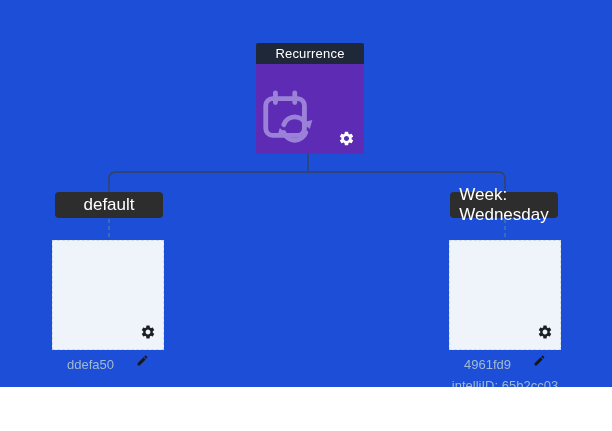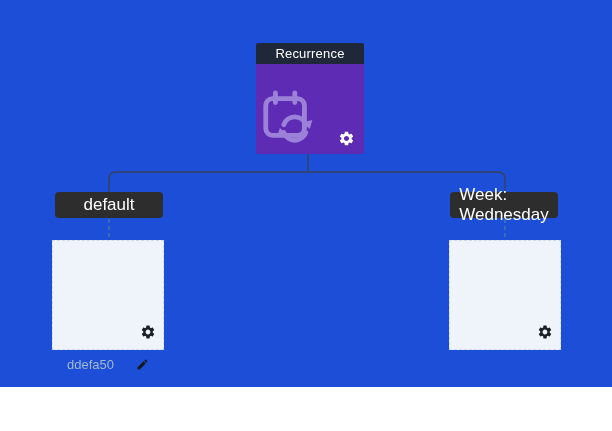--- a/index.html
+++ b/index.html
@@ -44,21 +44,21 @@
     position:absolute;top:240px;width:112px;height:110px;box-sizing:border-box;
     background:var(--box-fill,#eef4f9);border:1px dashed var(--box-border,#cfdbe5);
   }
   .branch-box.left{left:52px;}
   .branch-box.right{left:449px;}
 
   
   .branch-caption{position:absolute;top:354px;width:180px;text-align:center;color:var(--caption-text,#a2bacd);font-size:13px;line-height:21px;}
   .branch-caption.left{left:18px;}
   .branch-caption.right{left:415px;}
-  .caption-line1{display:flex;align-items:center;justify-content:center;gap:22px;}
+  .caption-line1{display:flex;justify-content:center;gap:22px;}
   .icon-pencil{width:13px;height:13px;display:inline-block;cursor:pointer;}
   .icon-pencil path{fill:#15181b;}
 </style>
 </head>
 <body>
 
 <div class="canvas">
 
   <svg class="connectors" viewBox="0 0 612 431">
     <path class="solid" d="M308 154 V172"></path>
@@ -99,14 +99,26 @@
       </svg>
     </div>
   </div>
 
   <div class="branch-label right">Week: Wednesday</div>
   <div class="branch-box right">
     <svg class="gear gear-box" viewBox="0 0 24 24">
       <path d="M19.14 12.94c.04-.3.06-.61.06-.94 0-.32-.02-.64-.07-.94l2.03-1.58c.18-.14.23-.41.12-.61l-1.92-3.32c-.12-.22-.37-.29-.59-.22l-2.39.96c-.5-.38-1.03-.7-1.62-.94l-.36-2.54c-.04-.24-.24-.41-.48-.41h-3.84c-.24 0-.43.17-.47.41l-.36 2.54c-.59.24-1.13.57-1.62.94l-2.39-.96c-.22-.08-.47 0-.59.22L2.74 8.87c-.12.21-.08.47.12.61l2.03 1.58c-.05.3-.09.63-.09.94s.02.64.07.94l-2.03 1.58c-.18.14-.23.41-.12.61l1.92 3.32c.12.22.37.29.59.22l2.39-.96c.5.38 1.03.7 1.62.94l.36 2.54c.05.24.24.41.48.41h3.84c.24 0 .44-.17.47-.41l.36-2.54c.59-.24 1.13-.56 1.62-.94l2.39.96c.22.08.47 0 .59-.22l1.92-3.32c.12-.22.07-.47-.12-.61l-2.01-1.58zM12 15.6c-1.98 0-3.6-1.62-3.6-3.6s1.62-3.6 3.6-3.6 3.6 1.62 3.6 3.6-1.62 3.6-3.6 3.6z"></path>
     </svg>
   </div>
+  <div class="branch-caption right">
+    <div class="caption-line1">
+      <span>4961fd9</span>
+      <svg class="icon-pencil" viewBox="0 0 24 24">
+        <path d="M3 17.25V21h3.75L17.81 9.94l-3.75-3.75L3 17.25zM20.71 7.04c.39-.39.39-1.02 0-1.41l-2.34-2.34c-.39-.39-1.02-.39-1.41 0l-1.83 1.83 3.75 3.75 1.83-1.83z"></path>
+      </svg>
+    </div>
+    <div class="caption-line2">
+      <span>intelliID:</span>
+      <span>65b2cc03</span>
+    </div>
+  </div>
 
 </div>
 
 </body></html>

